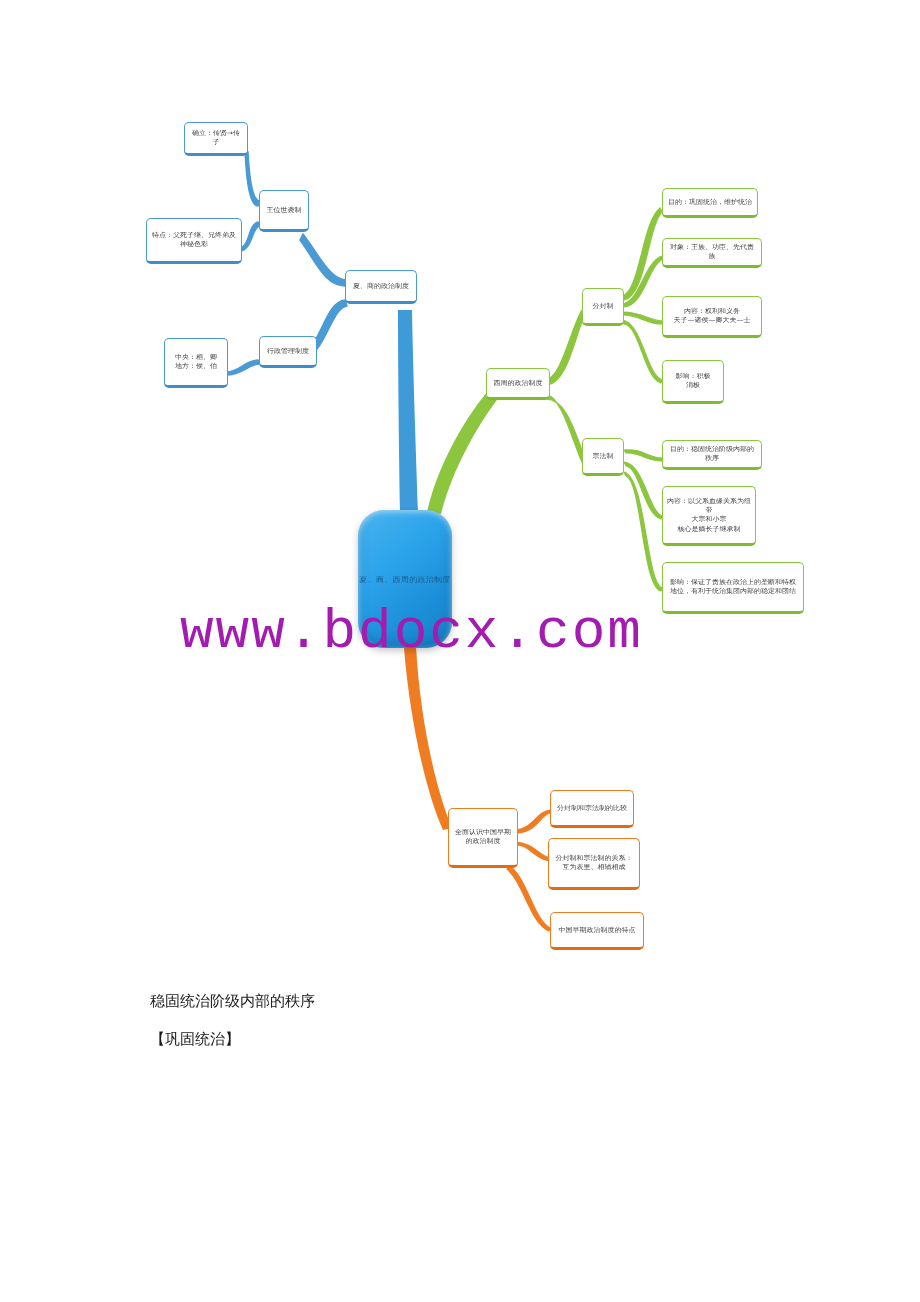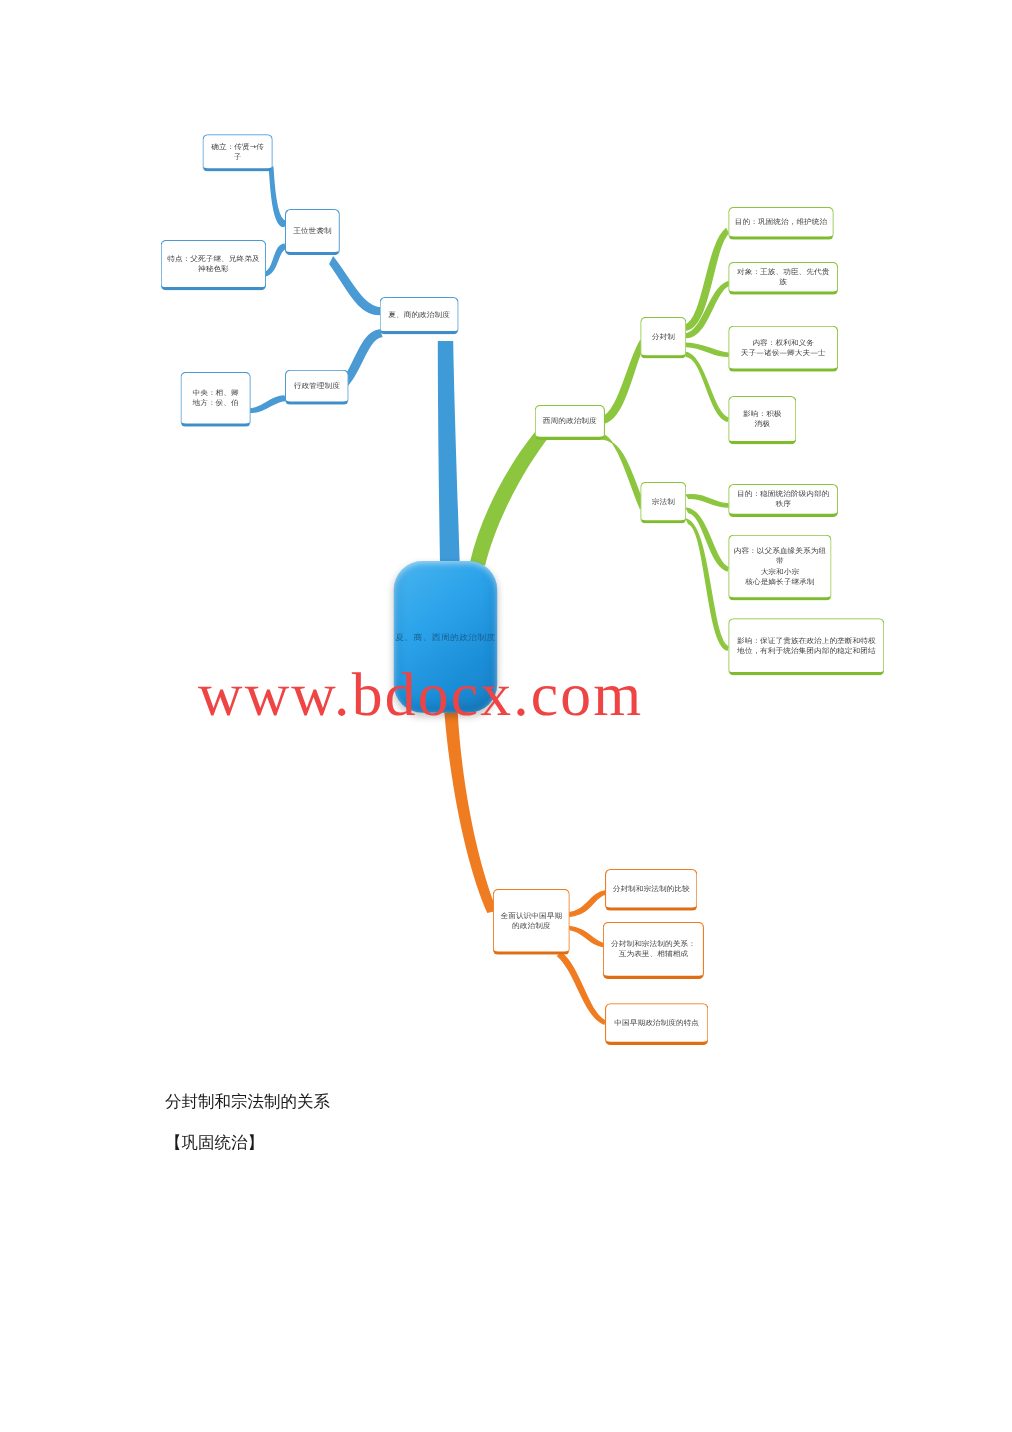--- a/index.html
+++ b/index.html
@@ -21,24 +21,24 @@
     width: 920px;
     height: 1302px;
   }
 
   
   .watermark {
     position: absolute;
     left: 180px;
     top: 600px;
     width: 560px;
-    font-family: Liberation Serif, serif;
+    font-family: Liberation Mono, monospace;
     font-size: 56px;
     letter-spacing: 2px;
-    color: #ef4444;
+    color: #a21caf;
     user-select: none;
     z-index: 5;
     white-space: nowrap;
   }
 
   
   #links {
     position: absolute;
     left: 0; top: 0;
     width: 920px; height: 1302px;
@@ -251,16 +251,16 @@
 
   <div class="node n-orange" style="left:548px; top:838px; width:92px; height:52px;">
     <span>分封制和宗法制的关系：
 互为表里、相辅相成</span>
   </div>
 
   <div class="node n-orange" style="left:550px; top:912px; width:94px; height:38px;">
     <span>中国早期政治制度的特点</span>
   </div>
 
-  <div class="caption" id="caption-1">分封制和宗法制的关系</div>
+  <div class="caption" id="caption-1">稳固统治阶级内部的秩序</div>
   <div class="caption" id="caption-2">【巩固统治】</div>
 
 </div>
 
 </body></html>

